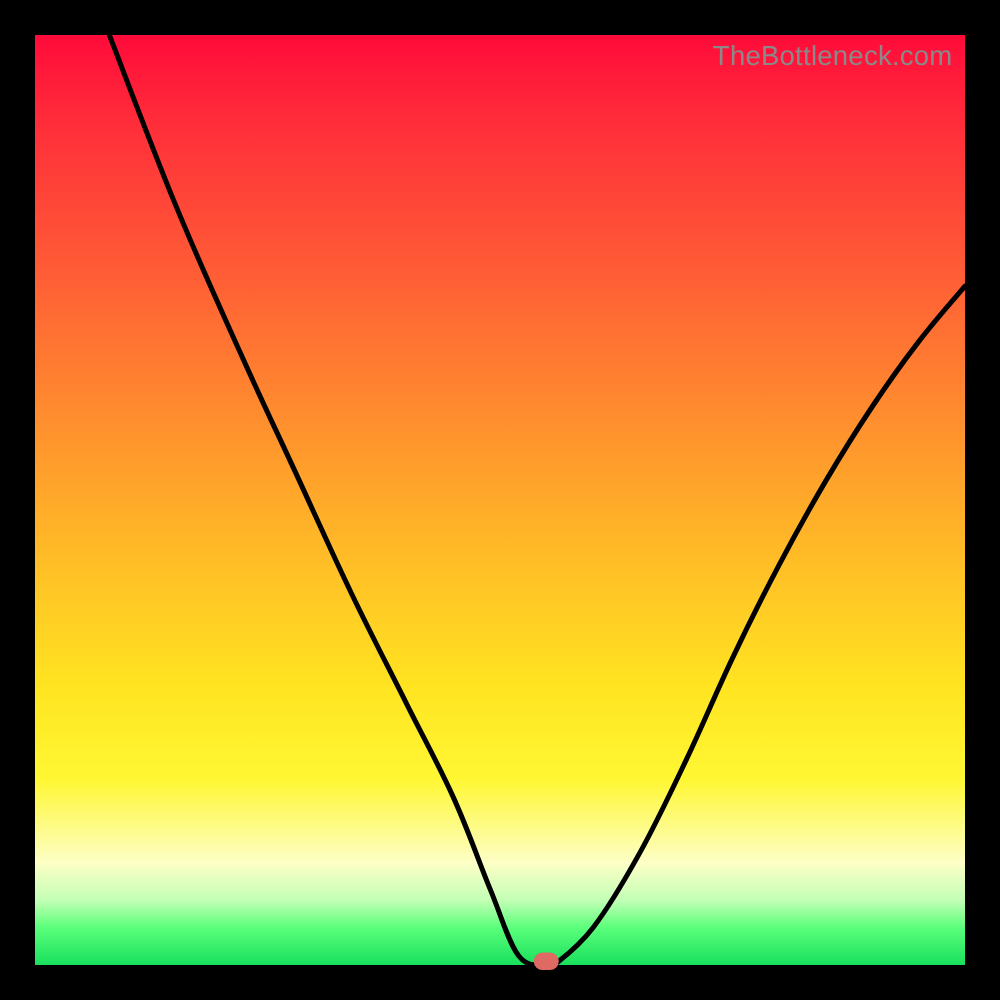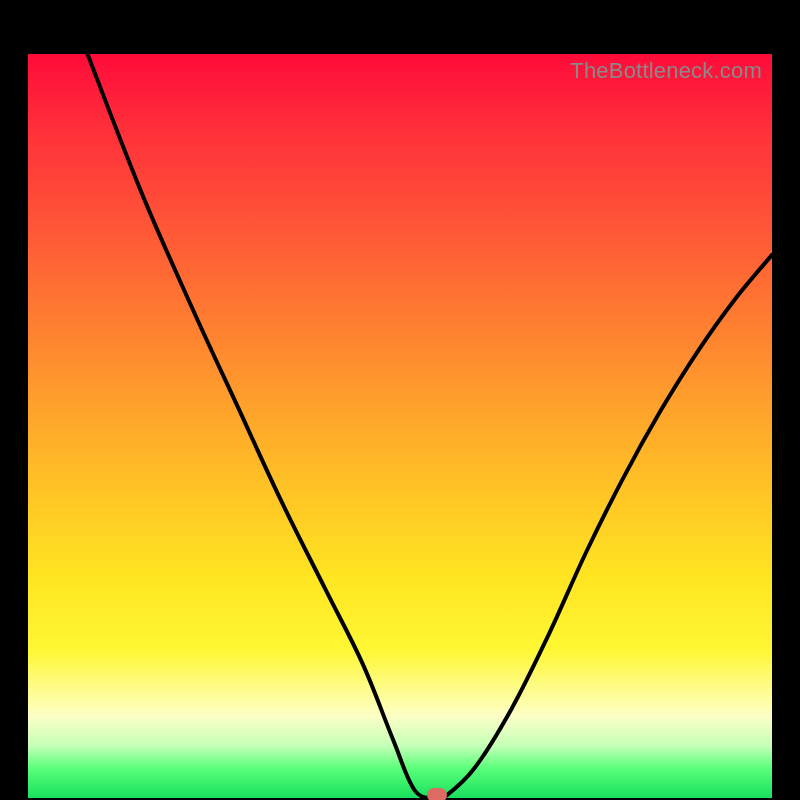--- a/index.html
+++ b/index.html
@@ -33,21 +33,20 @@
       #ff5b36 25%,
       #ff8a2f 40%,
       #ffb927 55%,
       #ffe421 70%,
       #fff733 80%,
       #fdffc6 89%,
       #c4ffb6 93%,
       #5aff7a 96%,
       #18e05d 100%
     );
-    margin-top: 26px;
   }
   .watermark {
     position: absolute;
     top: 4px;
     right: 10px;
     color: #8a8a8a;
     font-size: 22px;
     letter-spacing: 0.2px;
     user-select: none;
     pointer-events: none;

